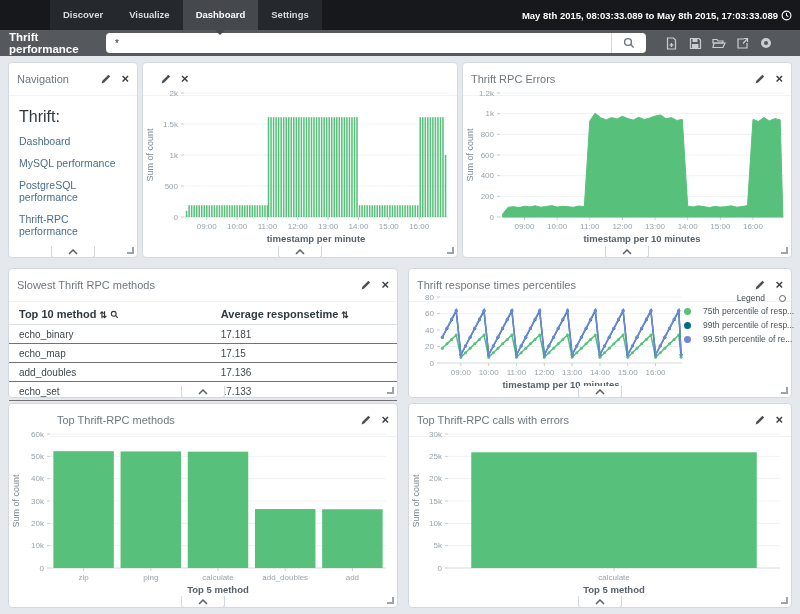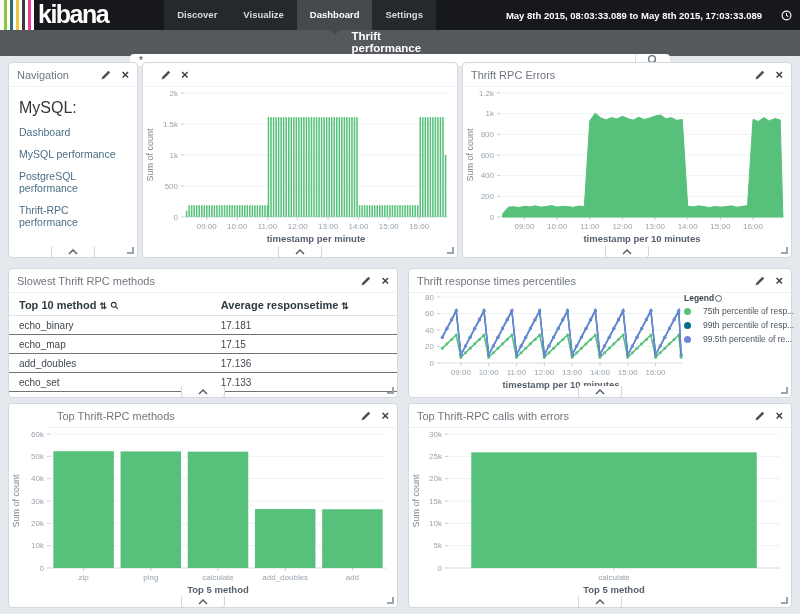--- a/index.html
+++ b/index.html
@@ -13,32 +13,32 @@
   .navbar { position:absolute; left:0; top:0; width:800px; height:30px; background:#17181b; display:flex; align-items:stretch; }
   .logo { display:flex; align-items:stretch; }
   .logo-stripes { display:flex; background:#fff; padding:0 2px; }
   .logo-stripes span { width:3px; margin:0 1.5px; }
   .logo-text { color:#fff; font-size:25px; font-weight:bold; letter-spacing:-1.5px; line-height:29px; padding:0 6px 0 4px; }
   .nav-tabs { display:flex; margin-left:50px; background:#25282c; }
   .nav-tab { position:relative; padding:0 13px; line-height:30px; font-size:9.5px; font-weight:bold; color:#d8dbde; cursor:pointer; }
   .nav-tab.active { background:#45494e; color:#fff; }
   .nav-tab.active::after { content:''; position:absolute; left:50%; top:30px; margin-left:-5px;
     border-left:5px solid transparent; border-right:5px solid transparent; border-top:5px solid #45494e; z-index:5; }
-  .nav-date { position:absolute; right:8px; top:0; height:30px; display:flex; align-items:center; gap:19px; color:#fff; font-size:9.5px; font-weight:bold; }
+  .nav-date { position:absolute; right:8px; top:0; height:30px; display:flex; align-items:center; gap:3px; color:#fff; font-size:9.5px; font-weight:bold; }
   
-  .toolbar { position:absolute; left:0; top:30px; width:800px; height:26px; background:#55595d; display:flex; align-items:center; padding:0 9px;flex-direction:column; }
+  .toolbar { position:absolute; left:0; top:30px; width:800px; height:26px; background:#55595d; display:flex; align-items:center; padding:0 9px; }
   .tb-title { width:97px; color:#fff; font-size:11.5px; font-weight:bold; }
   .query-group { display:flex; height:20px; width:540px; }
   .query-input { flex:1; border:none; outline:none; border-radius:4px 0 0 4px; padding:0 9px; font-size:10px; color:#333; font-family:"Liberation Sans",sans-serif; }
   .search-btn { width:35px; background:#fff; border:none; border-left:1px solid #d9d9d9; border-radius:0 4px 4px 0; display:flex; align-items:center; justify-content:center; cursor:pointer; }
   .tb-icons { flex:1; display:flex; align-items:center; justify-content:space-around; padding:0 14px; }
   .tb-icon { cursor:pointer; display:flex; }
   
   .panel { position:absolute; background:#fff; border:1px solid #d4d9de; border-radius:4px; }
-  .panel-header { height:24px; display:flex; align-items:center; padding:0 8px; border-bottom:1px solid #f0f2f4; }
+  .panel-header { height:33px; display:flex; align-items:center; padding:0 8px; border-bottom:1px solid #f0f2f4; }
   .panel-title { flex:1; font-size:11px; color:#6f7780; white-space:nowrap; overflow:hidden; }
   .hdr-icon { margin-left:10px; cursor:pointer; display:flex; align-items:center; }
   .hdr-close { font-size:13px; font-weight:bold; color:#3a3f44; line-height:10px; }
   .collapse-tab { position:absolute; left:50%; bottom:-1px; width:44px; height:12px; margin-left:-22px;
     background:#fff; border:1px solid #d4d9de; border-top:none; border-radius:0 0 3px 3px;
     display:flex; align-items:center; justify-content:center; cursor:pointer; }
   .resize-handle { position:absolute; right:3px; bottom:3px; width:7px; height:7px;
     border-right:2px solid #9aa5ad; border-bottom:2px solid #9aa5ad; cursor:nwse-resize; }
   #p-nav  { left:8px;   top:62px;  width:130px; height:196px; }
   #p-req  { left:142px; top:62px;  width:316px; height:196px; }
@@ -51,40 +51,30 @@
   .nav-body { padding:12px 10px; }
   .pages-heading { font-size:16px; color:#32373c; margin-bottom:9px; }
   .nav-link { display:block; font-size:10.5px; color:#4a6e87; text-decoration:none; margin-bottom:10px; cursor:pointer; }
   
   .slow-table { width:100%; border-collapse:collapse; margin-top:2px; }
   .slow-table th { text-align:left; font-size:11px; color:#2f3940; padding:4px 2px 4px 10px; border-bottom:1px solid #dde2e6; }
   .slow-table td { font-size:10px; color:#3f4850; padding:3.5px 2px 3.5px 10px; border-bottom:1px solid #737373; }
   .sort-icon { font-size:9px; color:#333; margin-left:3px; }
   
   .legend { position:absolute; right:5px; top:24px; width:102px; font-size:8.5px; color:#4a545c; }
-  .legend-head { text-align:right; font-weight:bold; color:#3c444b; margin-bottom:3px; display:flex; align-items:center; gap:1px; }
+  .legend-head { text-align:right; font-weight:normal; color:#3c444b; margin-bottom:3px; display:flex; justify-content:flex-end; align-items:center; gap:14px; }
   .legend-ring { width:7px; height:7px; border:1.5px solid #5d666d; border-radius:50%; display:inline-block; }
   .legend-item { display:flex; align-items:center; gap:12px; margin-bottom:4px; white-space:nowrap; }
   .legend-item .dot { width:7px; height:7px; border-radius:50%; flex:0 0 auto; }
   .chart { position:absolute; left:1px; top:22px; }
 </style>
 </head>
 <body>
 
 <div class="navbar">
-  <div class="logo">
-    <div class="logo-stripes" id="logo-stripes">
-        <span style="background: rgb(141, 198, 63);"></span>
-        <span style="background: rgb(42, 112, 112);"></span>
-        <span style="background: rgb(240, 200, 60);"></span>
-        <span style="background: rgb(59, 59, 59);"></span>
-        <span style="background: rgb(237, 62, 150);"></span>
-      </div>
-    <span class="logo-text">kibana</span>
-  </div>
   <div class="nav-tabs">
     <div class="nav-tab">Discover</div>
     <div class="nav-tab">Visualize</div>
     <div class="nav-tab active">Dashboard</div>
     <div class="nav-tab">Settings</div>
   </div>
   <div class="nav-date">
     <span>May 8th 2015, 08:03:33.089 to May 8th 2015, 17:03:33.089</span>
     <svg width="11" height="11" viewBox="0 0 12 12">
       <circle cx="6" cy="6" r="4.8" fill="none" stroke="#fff" stroke-width="1.2"></circle>
@@ -144,21 +134,21 @@
   <div class="panel-header">
     <span class="panel-title">Navigation</span>
     <span class="hdr-icon">
         <svg width="10" height="10" viewBox="0 0 10 10">
           <path d="M0.6 9.4 L1.4 6.8 L7.4 0.8 L9.2 2.6 L3.2 8.6 Z" fill="#4a5055"></path>
         </svg>
       </span>
     <span class="hdr-icon hdr-close">×</span>
   </div>
   <div class="nav-body">
-    <div class="pages-heading">MySQL:</div>
+    <div class="pages-heading">Thrift:</div>
     <a class="nav-link">Dashboard</a>
     <a class="nav-link">MySQL performance</a>
     <a class="nav-link">PostgreSQL performance</a>
     <a class="nav-link">Thrift-RPC performance</a>
   </div>
   <div class="collapse-tab">
       <svg width="10" height="6" viewBox="0 0 10 6">
         <polyline points="1,5 5,1 9,5" fill="none" stroke="#596066" stroke-width="1.5"></polyline>
       </svg>
     </div>

